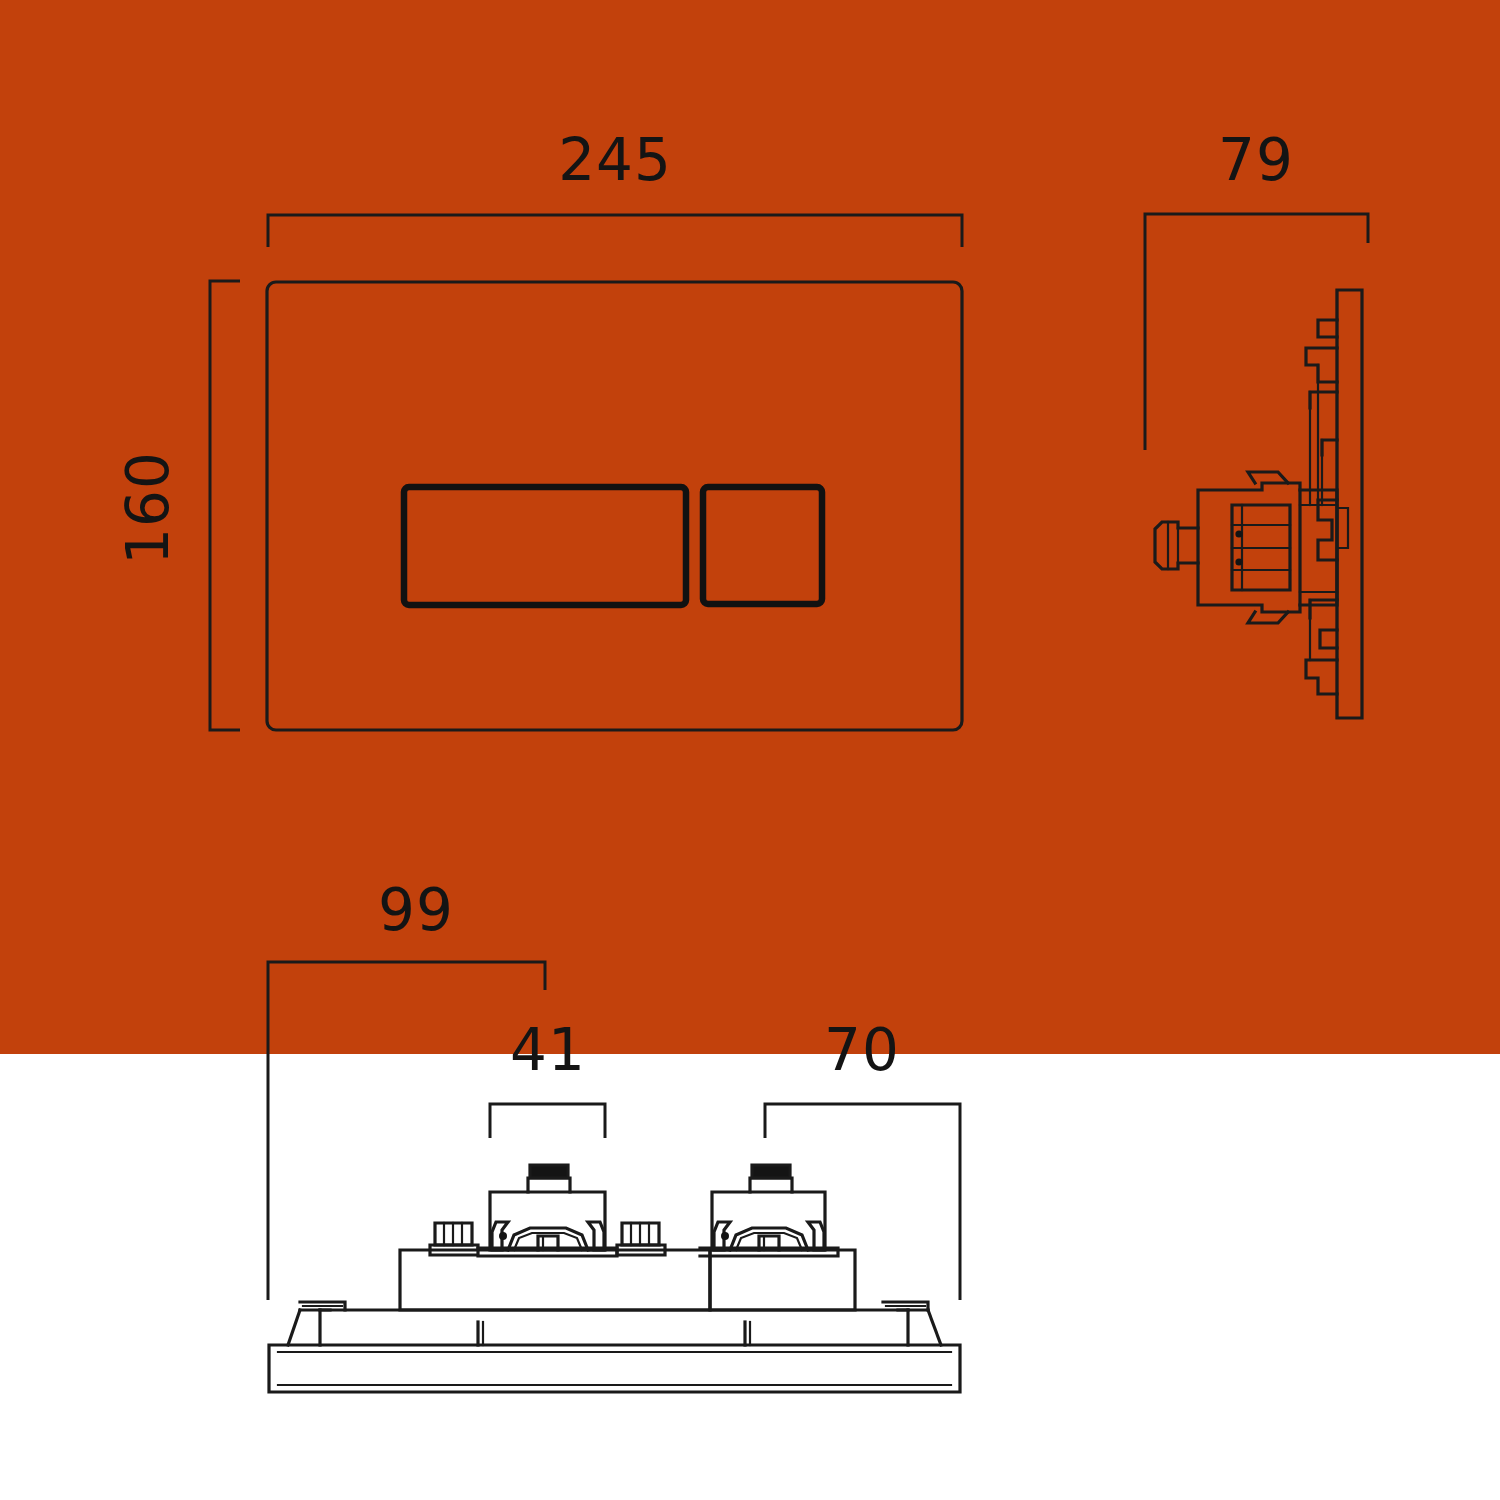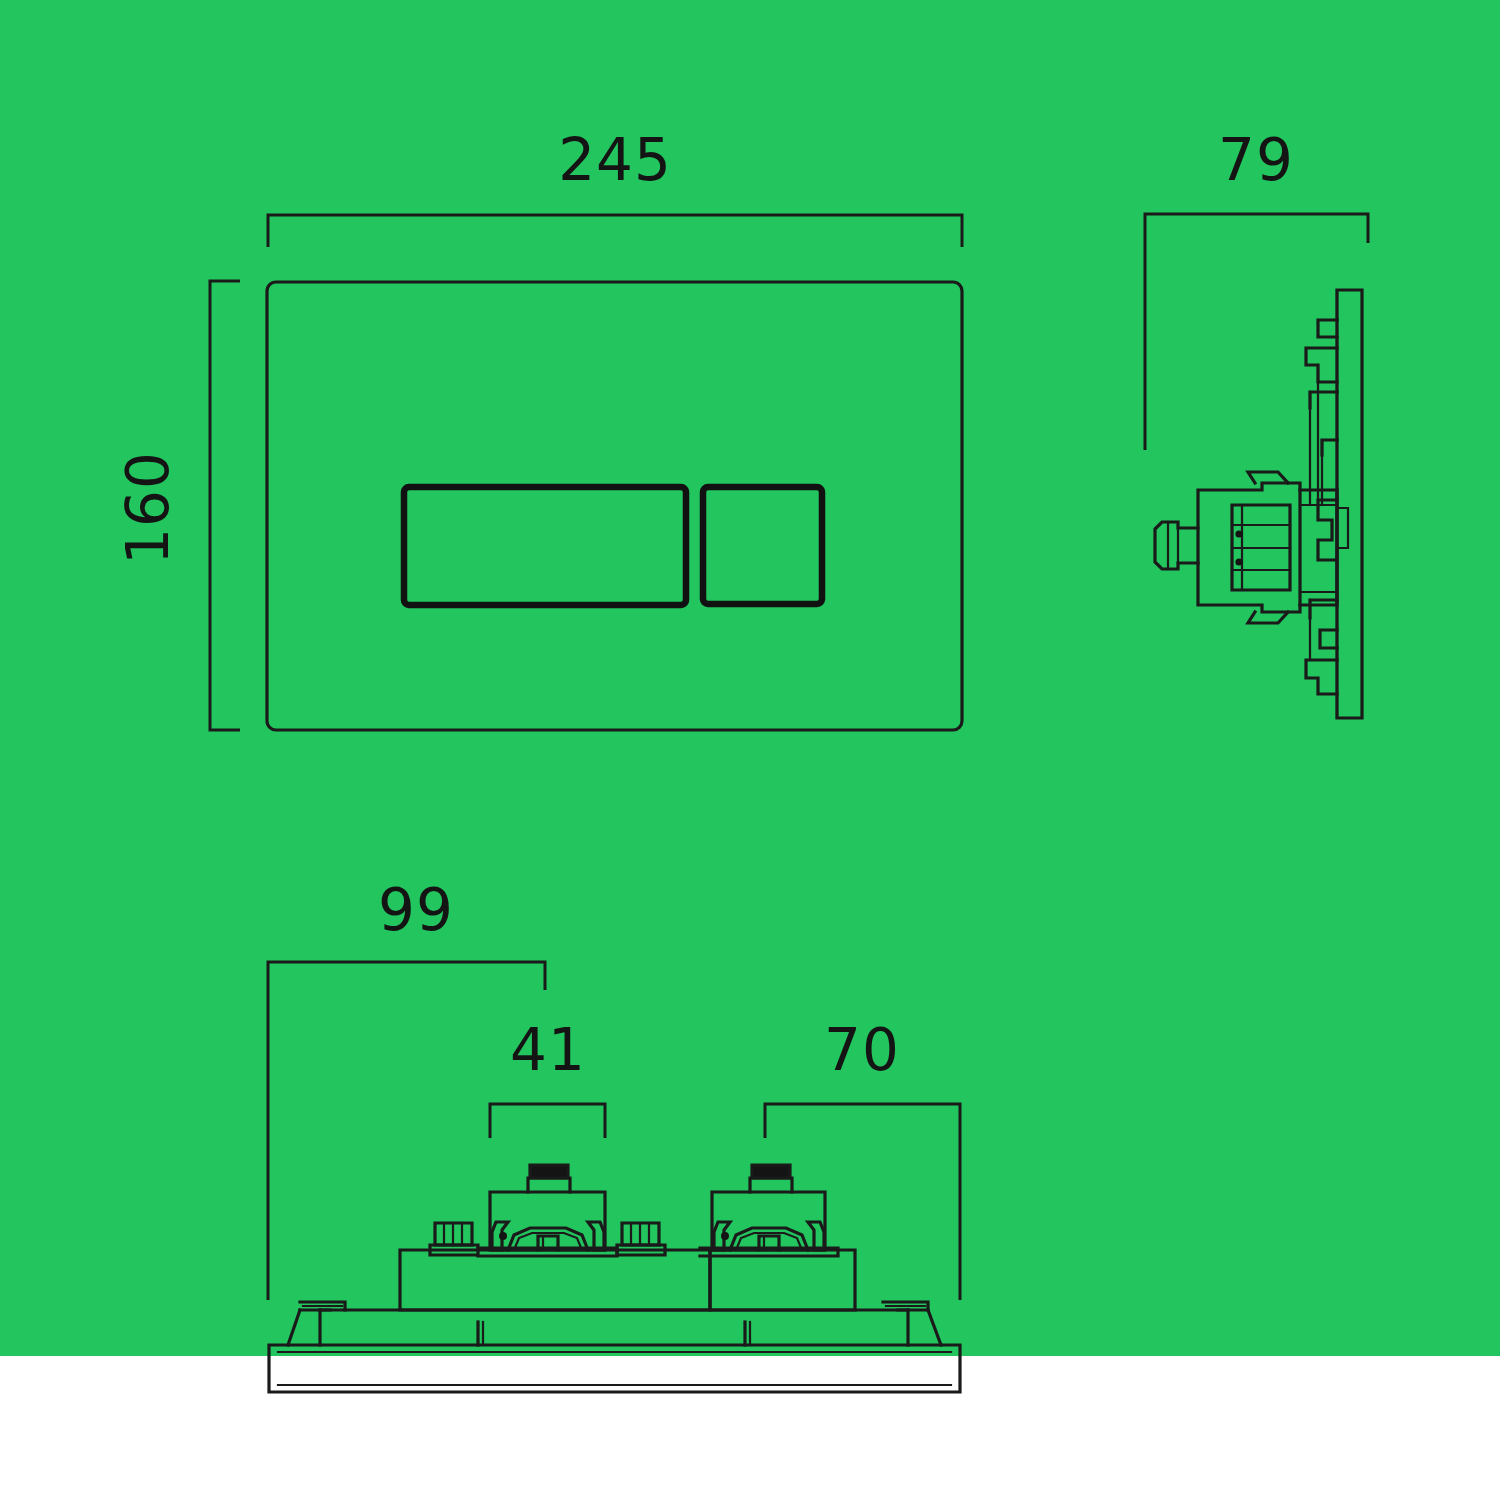--- a/index.html
+++ b/index.html
@@ -9,22 +9,22 @@
   }
   body {
     width: 1500px;
     height: 1500px;
     font-family: "Liberation Sans", sans-serif;
     overflow: hidden;
   }
   #drawing-root {
     position: relative;
     width: 1500px;
-    height: 1356px;
-    background: #22c55e;
+    height: 1054px;
+    background: #c2410c;
   }
   svg#tech-drawing {
     display: block;
     width: 1500px;
     height: 1500px;
   }
   .geom {
     fill: none;
     stroke: #1a1a1a;
     stroke-width: 3.2;

